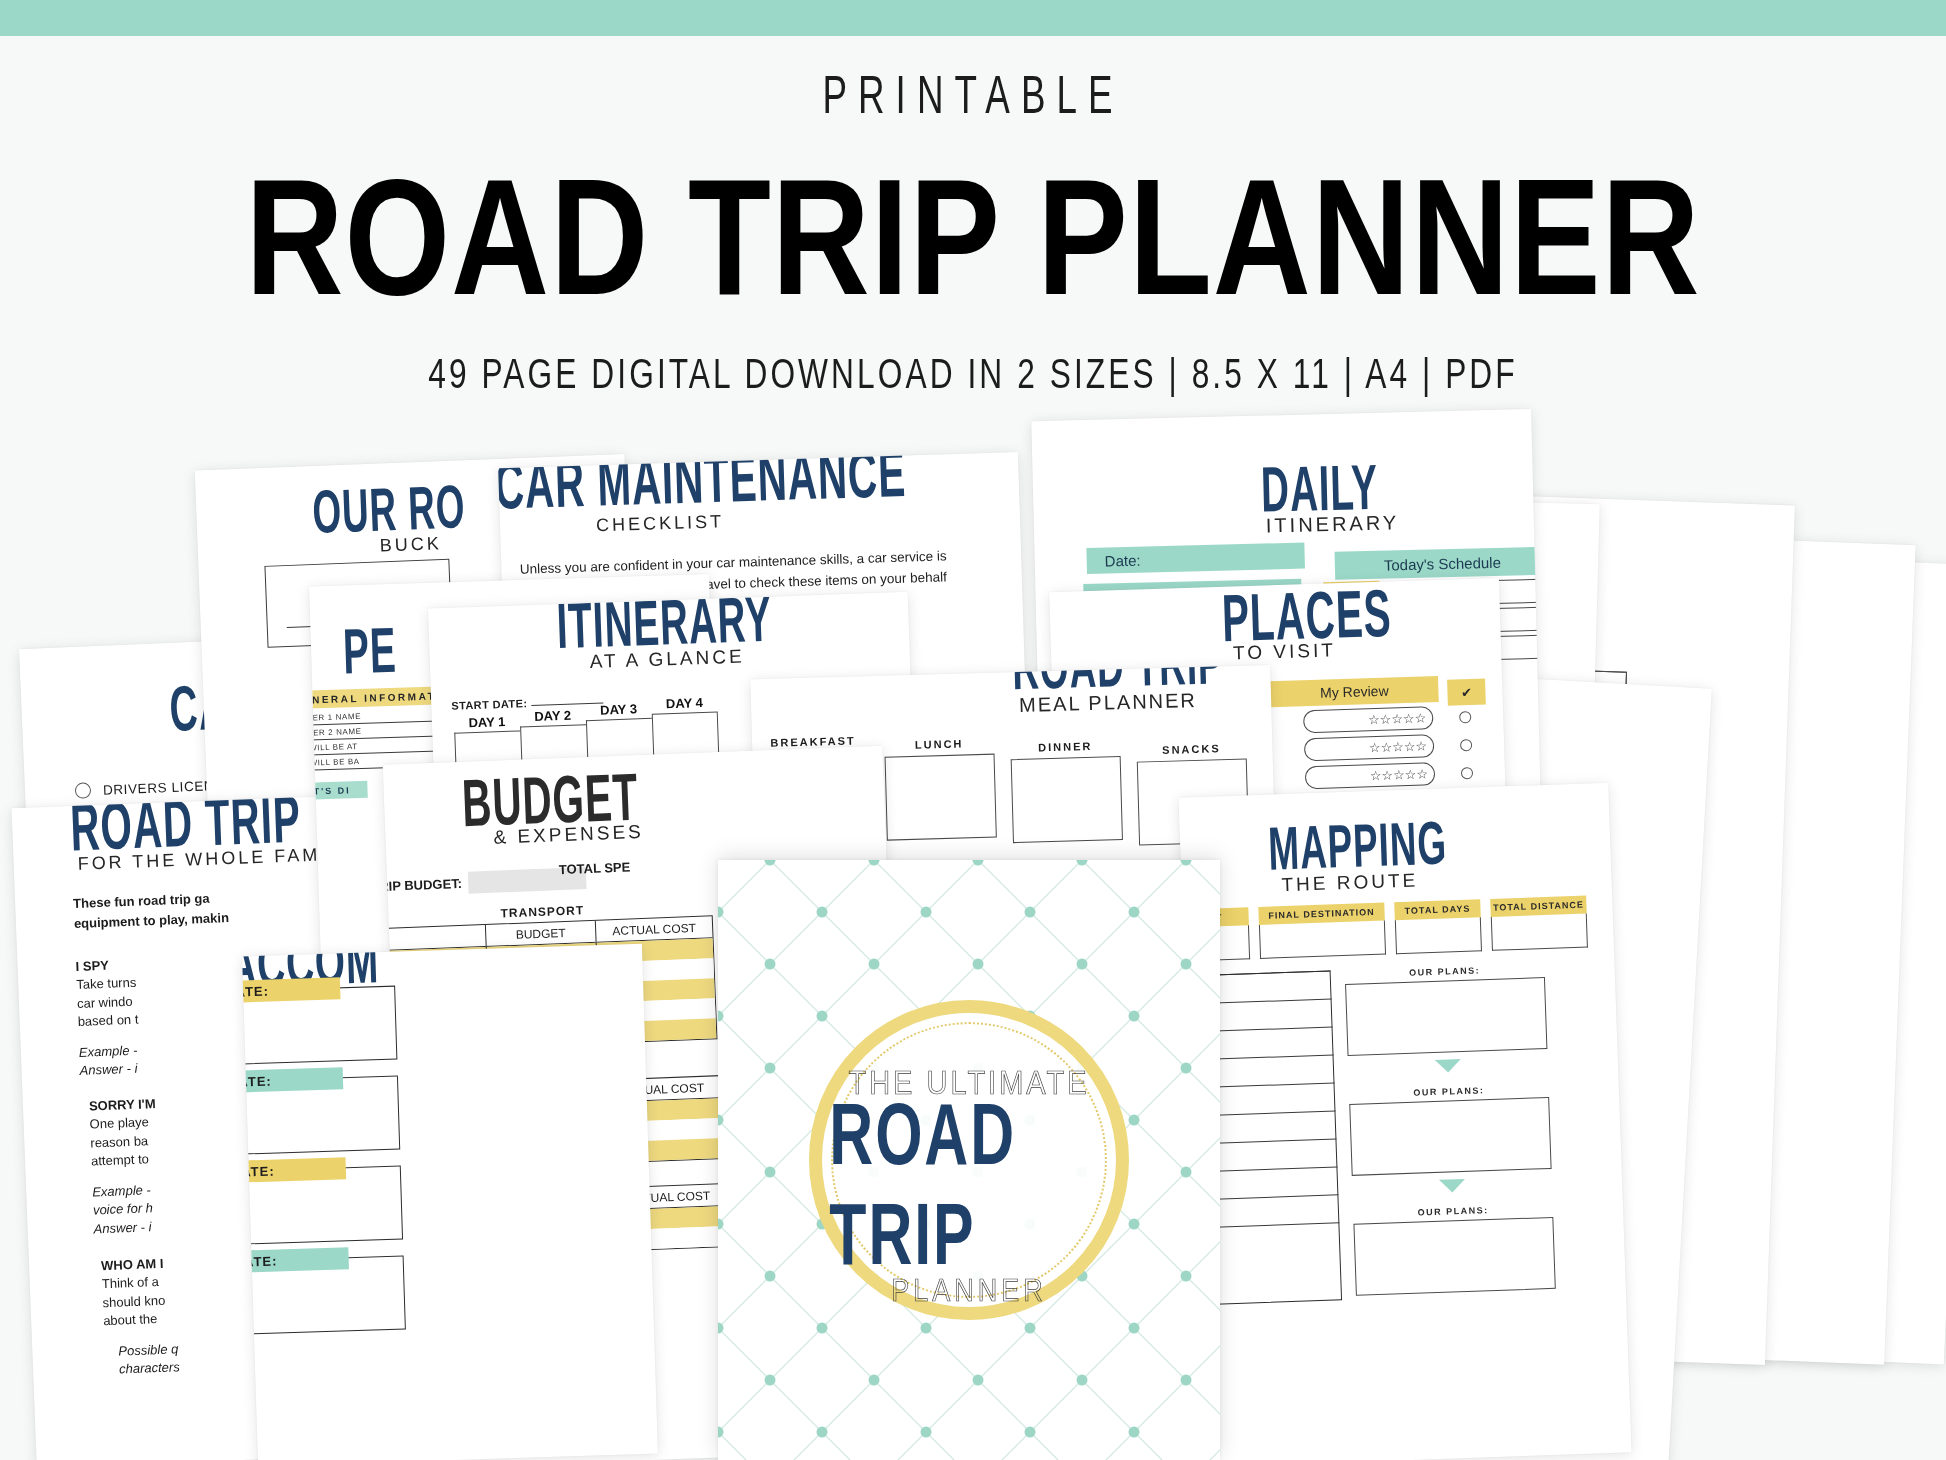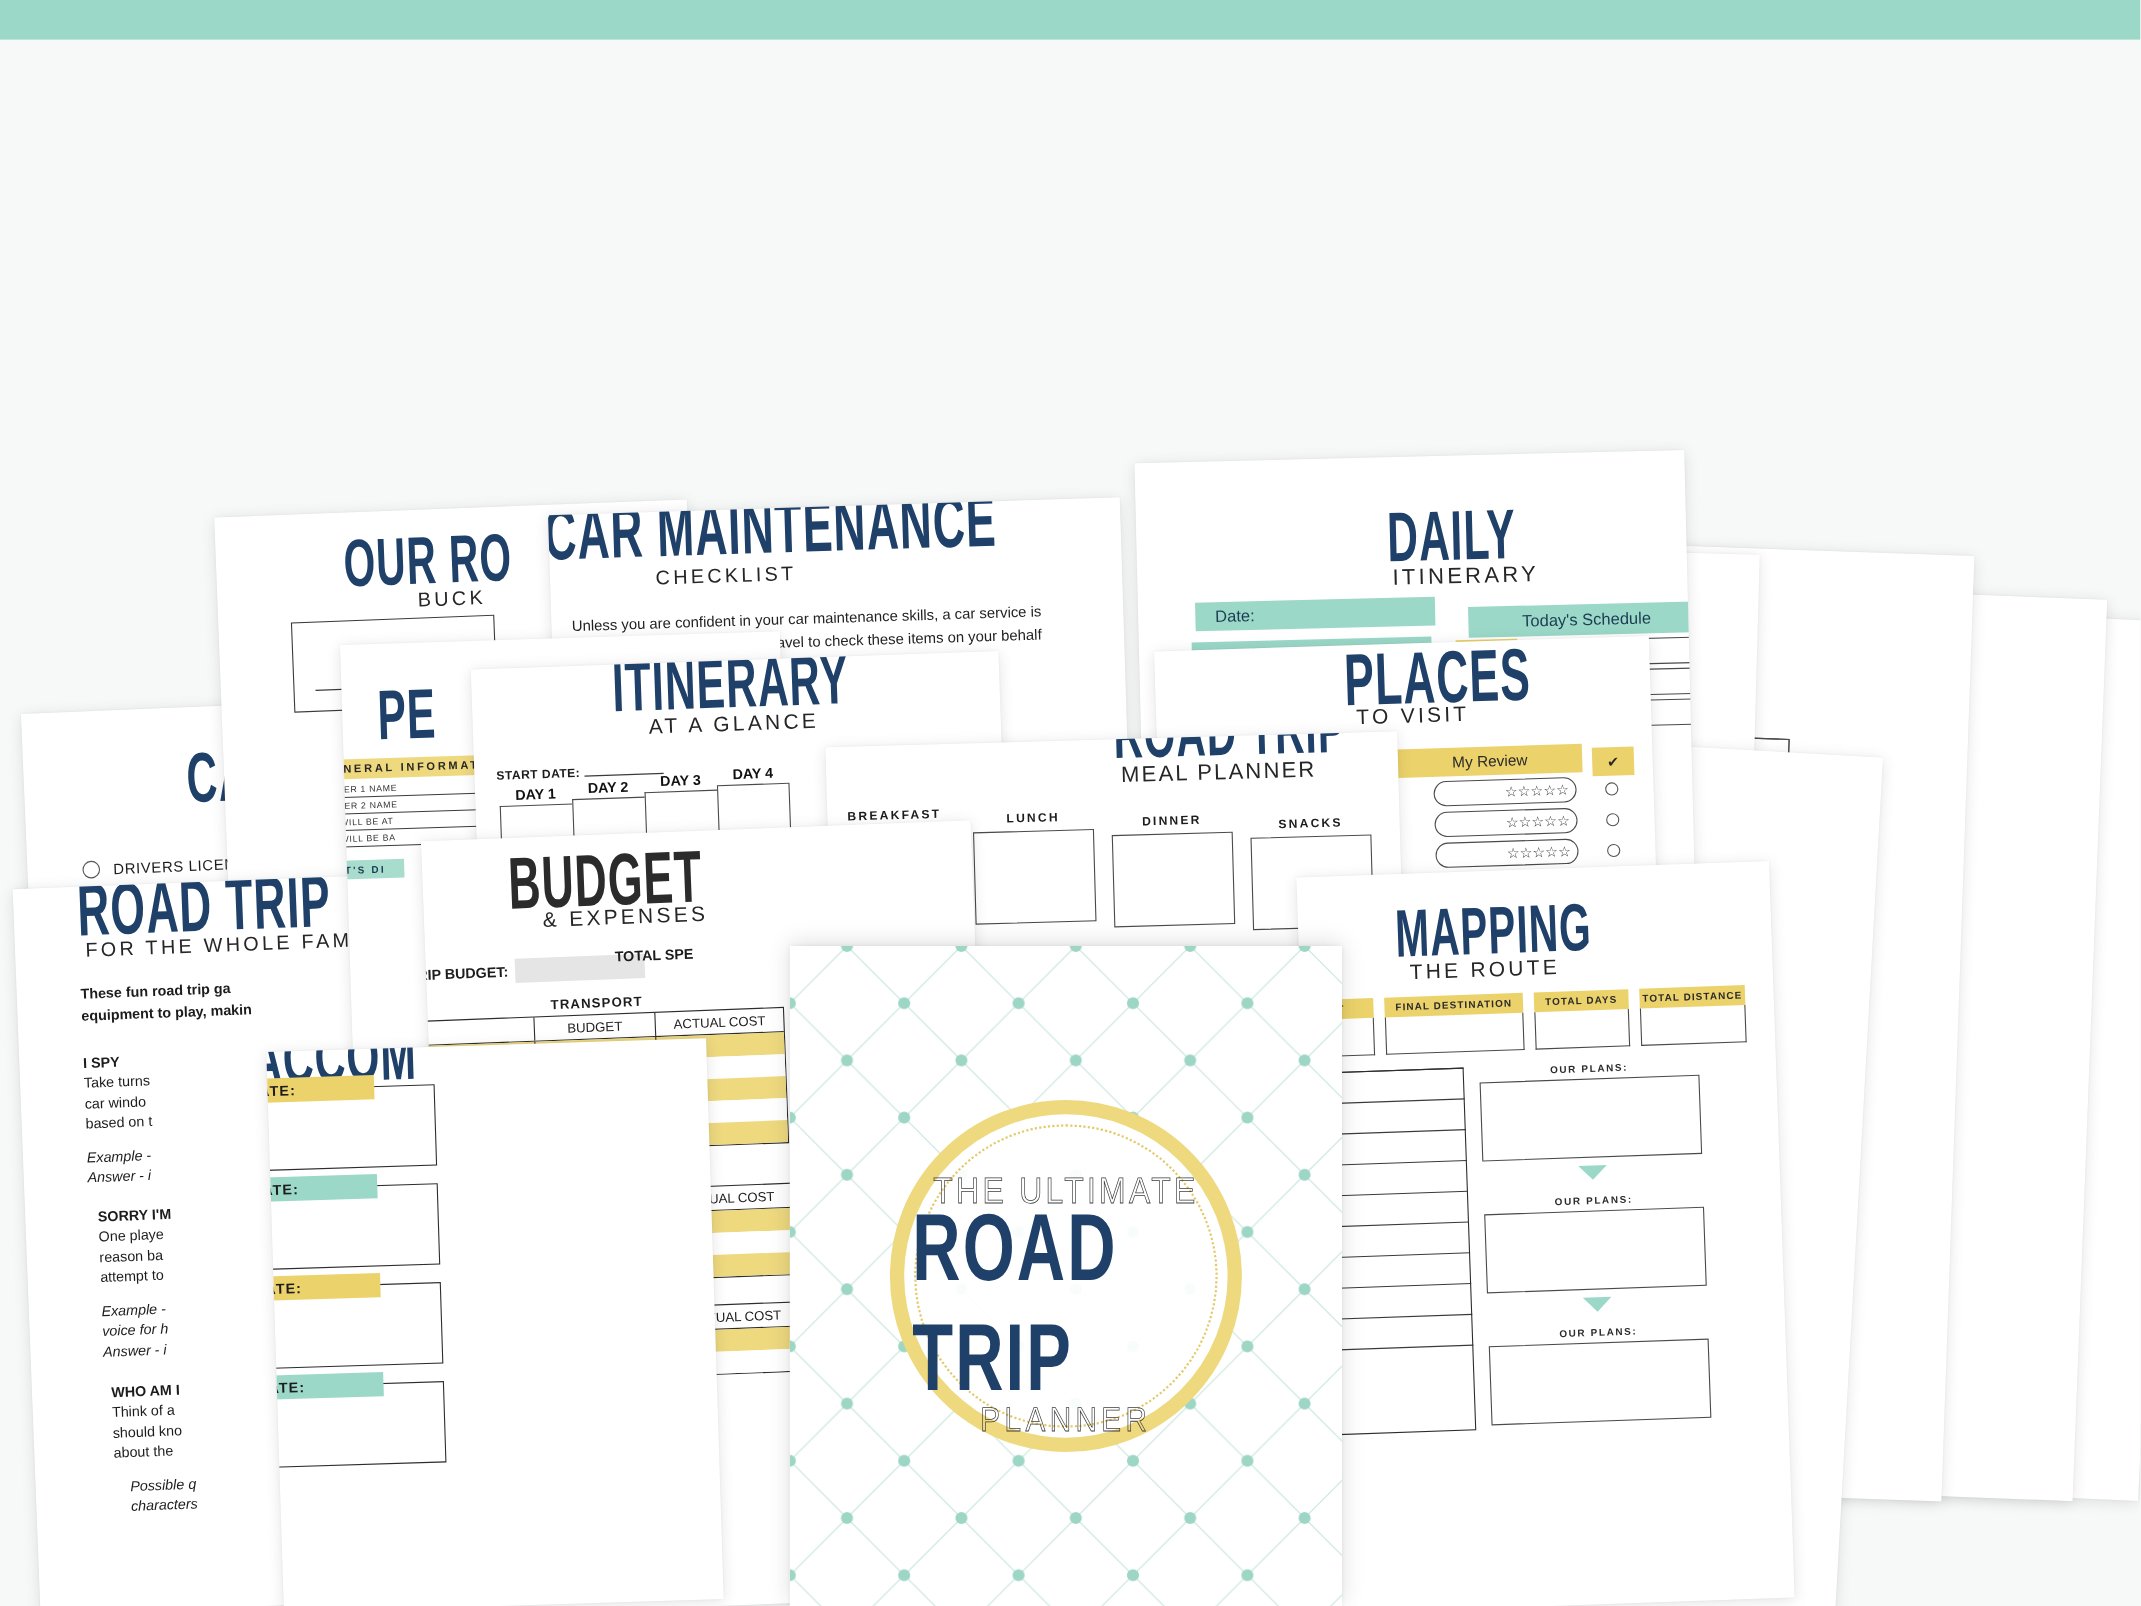--- a/index.html
+++ b/index.html
@@ -116,20 +116,25 @@
   .rowline { border-bottom: 1px solid #3a3a3a; }
   .hdrbar { color:#262626; font-weight:700; display:flex; align-items:center; justify-content:center; }
 </style>
 </head>
 <body>
 
 <div id="stage">
 
   <div class="banner"></div>
 
+  <div class="header">
+    <div class="kicker">PRINTABLE</div>
+    <div class="bigtitle">ROAD TRIP PLANNER</div>
+    <div class="subline">49 PAGE DIGITAL DOWNLOAD  IN 2 SIZES | 8.5 X 11 | A4 | PDF</div>
+  </div>
 
   <div class="sheet" style="left:1742px; top:560px; width:220px; height:800px; transform:rotate(2.6deg); z-index:3;"></div>
 
   <div class="sheet" style="left:1640px; top:540px; width:260px; height:820px; transform:rotate(2.2deg); z-index:4;"></div>
 
   <div class="sheet" style="left:1480px; top:500px; width:300px; height:860px; transform:rotate(2deg); z-index:5;">
     <div class="ttl-script" style="position:absolute; left:-80px; top:8px; font-size:52px;">ON</div>
     <div class="thinbox" style="position:absolute; left:-42px; top:172px; width:180px; height:42px;"></div>
     <div class="thinbox" style="position:absolute; left:-2px; top:172px; width:140px; height:42px; display:flex; align-items:center; padding-left:8px;">
       <span class="tiny" style="letter-spacing:1.5px; color:#222;">COST:</span>

